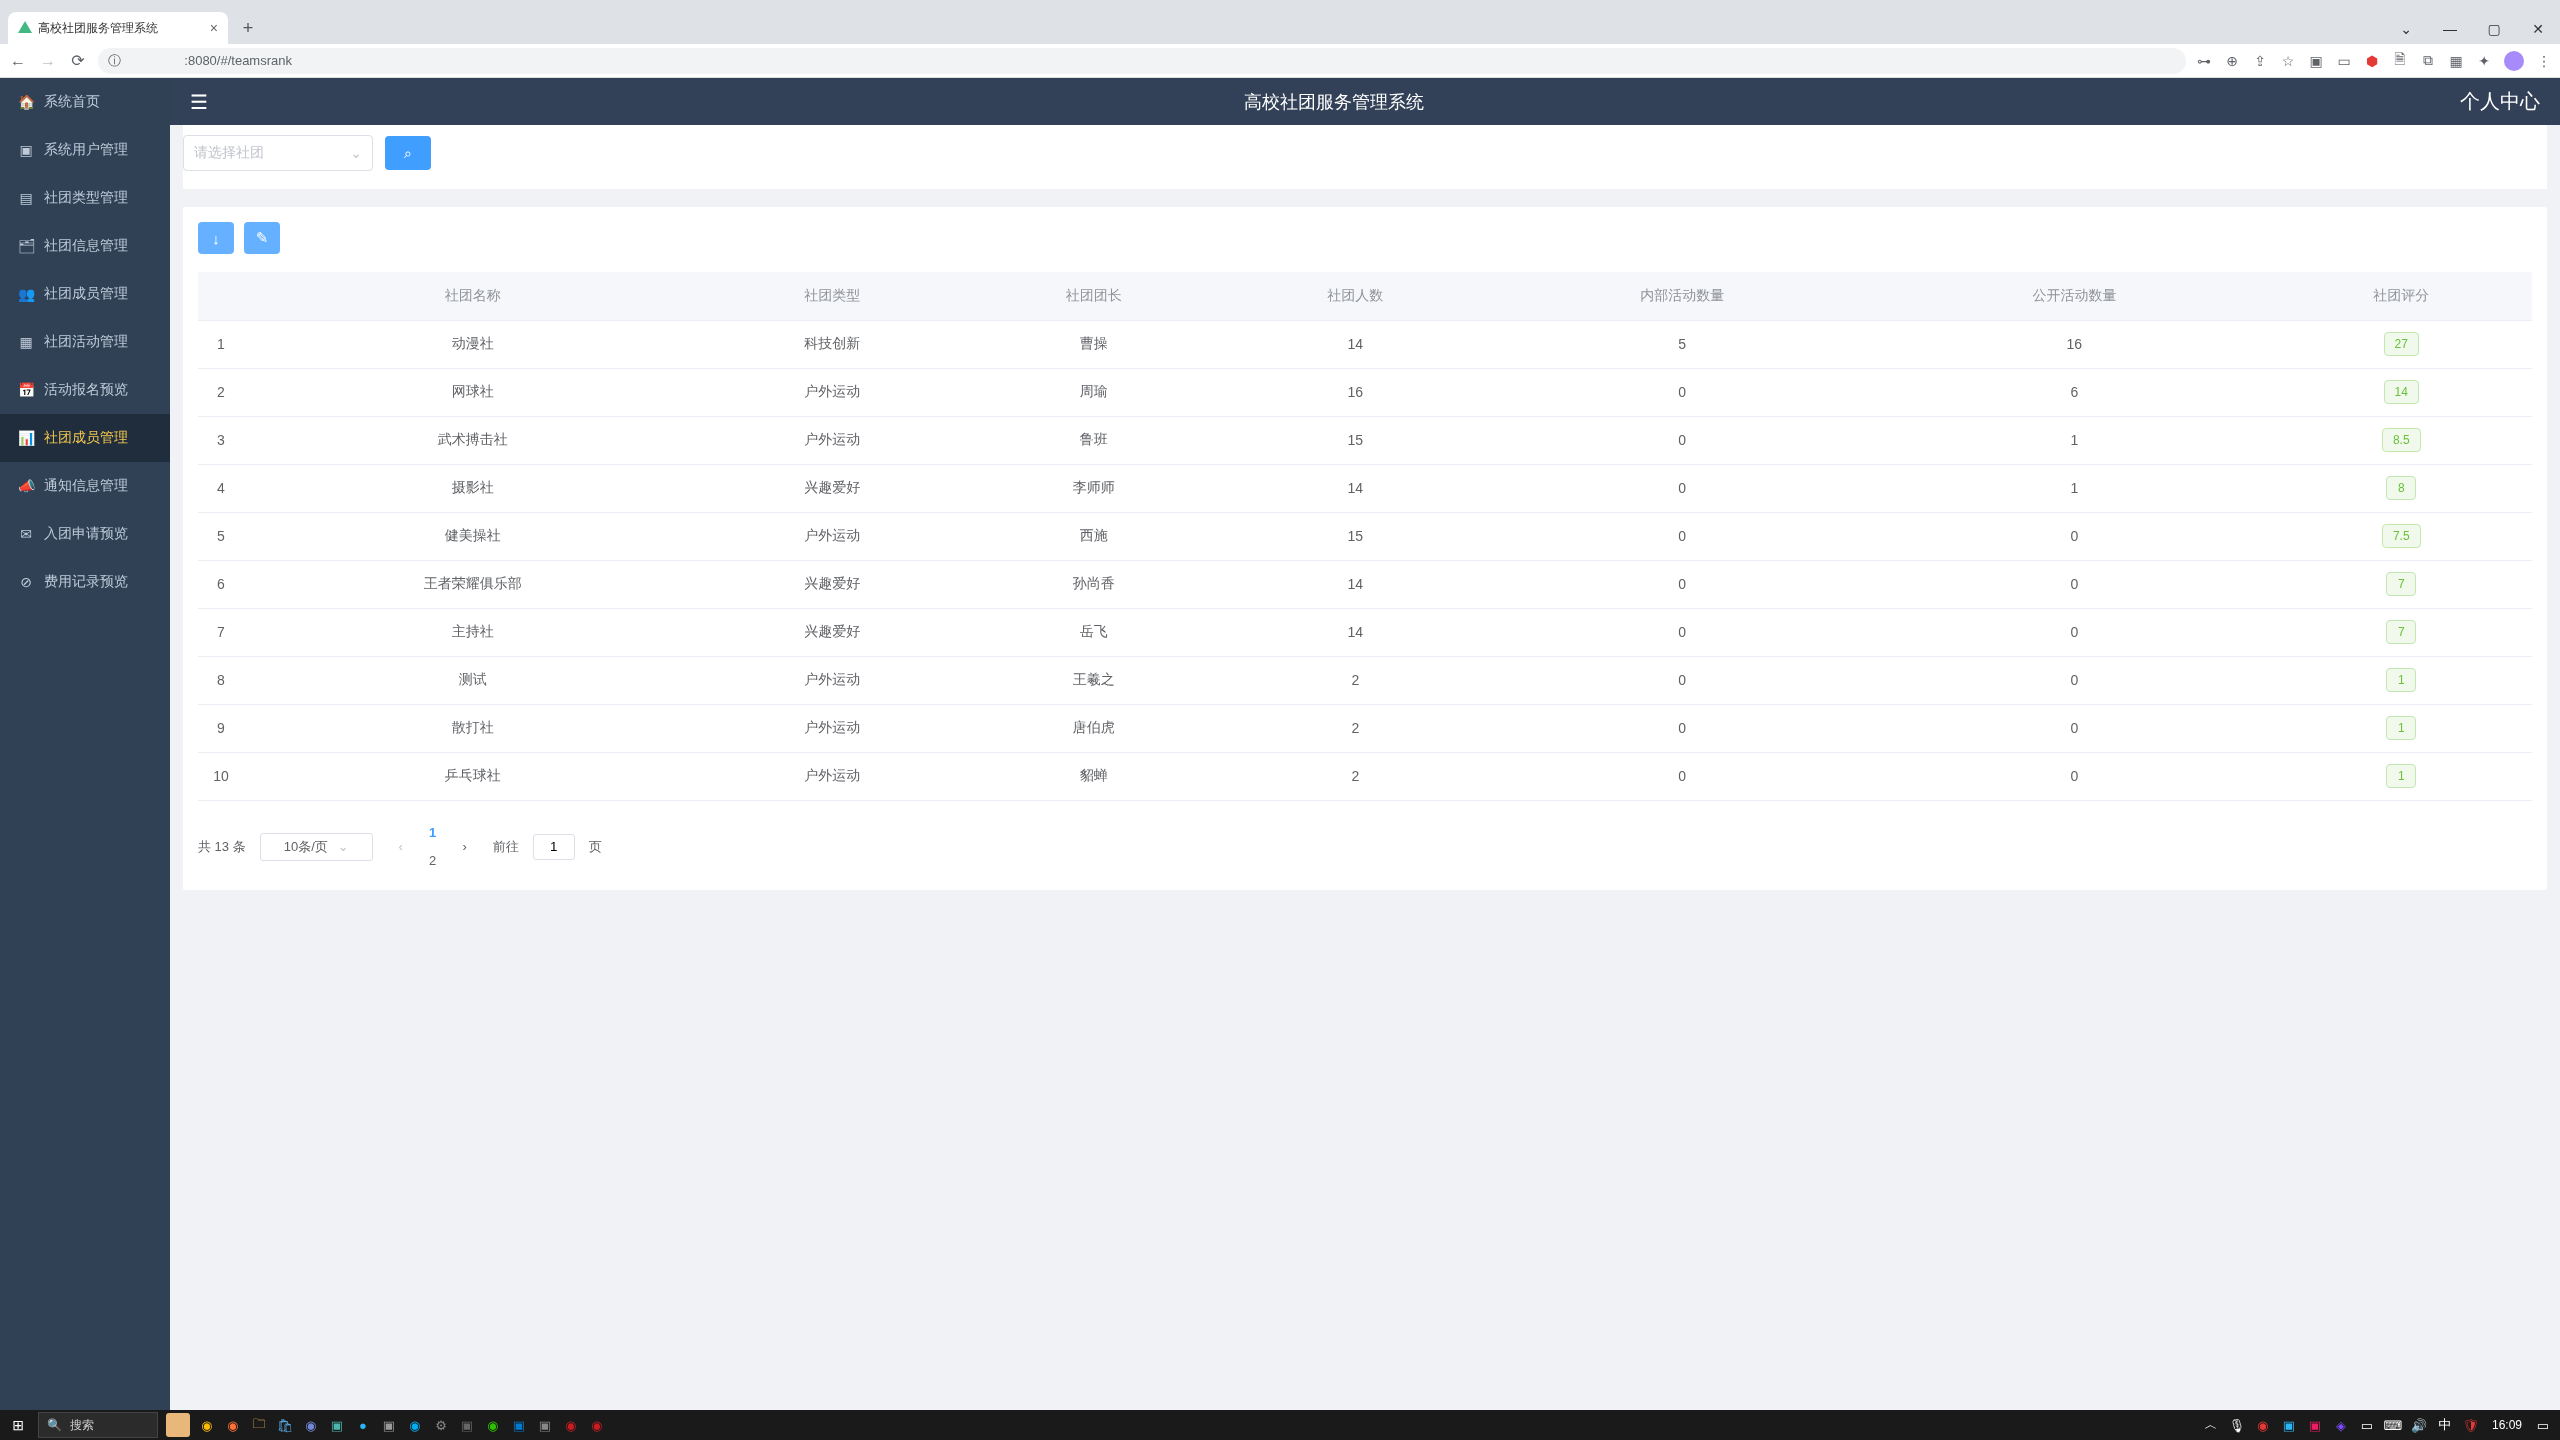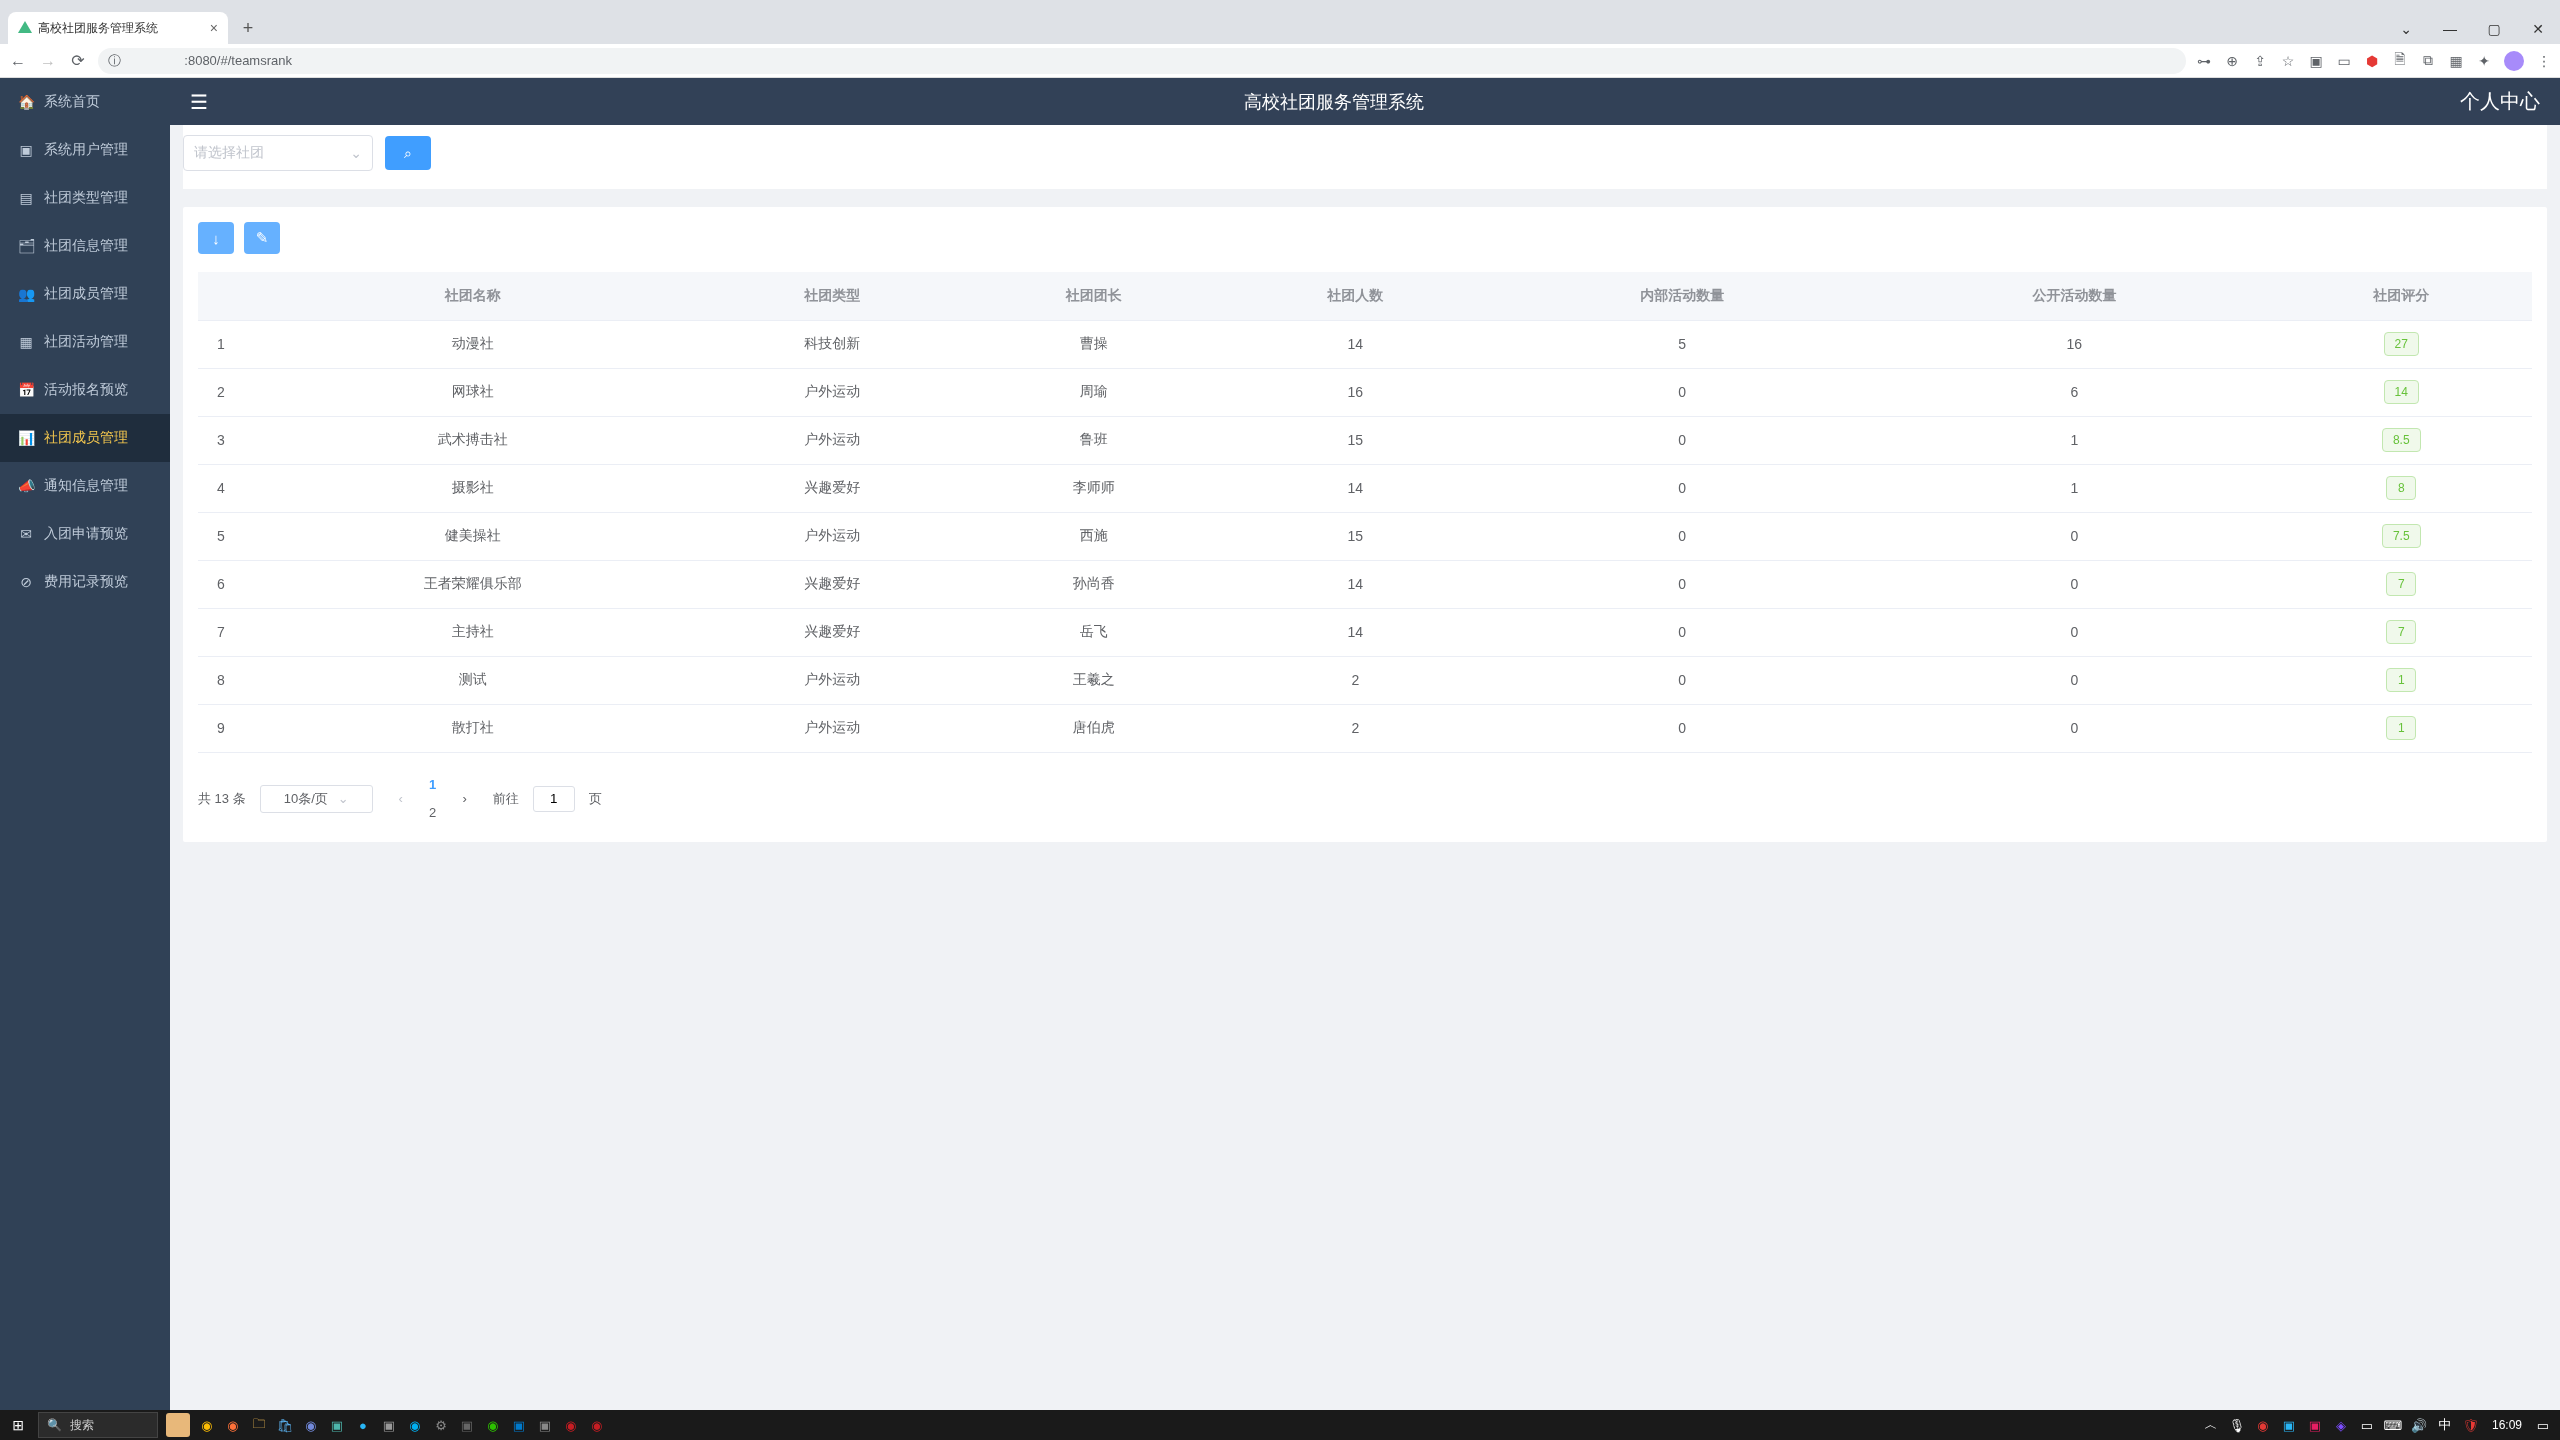--- a/index.html
+++ b/index.html
@@ -40,21 +40,21 @@
 .filter-row { background: #fff; padding: 10px 0 18px 0; display: flex; align-items: center; gap: 12px; margin-bottom: 18px; }
 .select-box { width: 190px; height: 36px; border: 1px solid #dcdfe6; border-radius: 4px; padding: 13px 10px; display: flex; align-items: center; justify-content: space-between; color: #c0c4cc; background: #fff; }
 .chevron-down { color: #c0c4cc; }
 .search-btn { width: 46px; height: 34px; background: #409eff; border-radius: 4px; display: flex; align-items: center; justify-content: center; color: #fff; }
 
 .card { background: #fff; padding: 15px; border-radius: 2px; }
 .action-row { display: flex; gap: 10px; margin-bottom: 18px; }
 .action-btn { width: 36px; height: 32px; background: #66b1ff; border-radius: 4px; display: flex; align-items: center; justify-content: center; color: #fff; font-size: 15px; }
 
 table { width: 100%; border-collapse: collapse; }
-thead th { background: #f5f7fa; height: 48px; color: #909399; font-weight: 700; text-align: center; border-bottom: 1px solid #ebeef5; }
+thead th { background: #f5f7fa; height: 48px; color: #909399; font-weight: 400; text-align: center; border-bottom: 1px solid #ebeef5; }
 tbody td { height: 48px; text-align: center; color: #606266; border-bottom: 1px solid #ebeef5; }
 th.idx, td.idx { width: 46px; }
 .score-tag { display: inline-block; border: 1px solid #c2e7b0; color: #67c23a; background: #f0f9eb; border-radius: 4px; padding: 4px 10px; font-size: 12px; min-width: 30px; }
 
 .pagination { display: flex; align-items: center; gap: 14px; margin-top: 18px; color: #606266; font-size: 13px; }
 .page-size { border: 1px solid #dcdfe6; border-radius: 3px; padding: 4px 23px; display: flex; align-items: center; gap: 10px; }
 .pager { display: flex; align-items: center; gap: 4px; }
 .page-btn { min-width: 28px; height: 28px; display: flex; align-items: center; justify-content: center; border-radius: 2px; color: #606266; }
 .page-btn.active { color: #409eff; font-weight: 600; }
 .page-btn.disabled { color: #c0c4cc; }
@@ -282,20 +282,30 @@
                 <td>2</td>
                 <td>0</td>
                 <td>0</td>
                 <td><span class="score-tag">1</span></td>
               </tr>
               <tr>
                 <td class="idx">9</td>
                 <td>散打社</td>
                 <td>户外运动</td>
                 <td>唐伯虎</td>
+                <td>2</td>
+                <td>0</td>
+                <td>0</td>
+                <td><span class="score-tag">1</span></td>
+              </tr>
+              <tr>
+                <td class="idx">10</td>
+                <td>乒乓球社</td>
+                <td>户外运动</td>
+                <td>貂蝉</td>
                 <td>2</td>
                 <td>0</td>
                 <td>0</td>
                 <td><span class="score-tag">1</span></td>
               </tr>
             </tbody>
         </table>
 
         <div class="pagination">
           <span>共 13 条</span>

